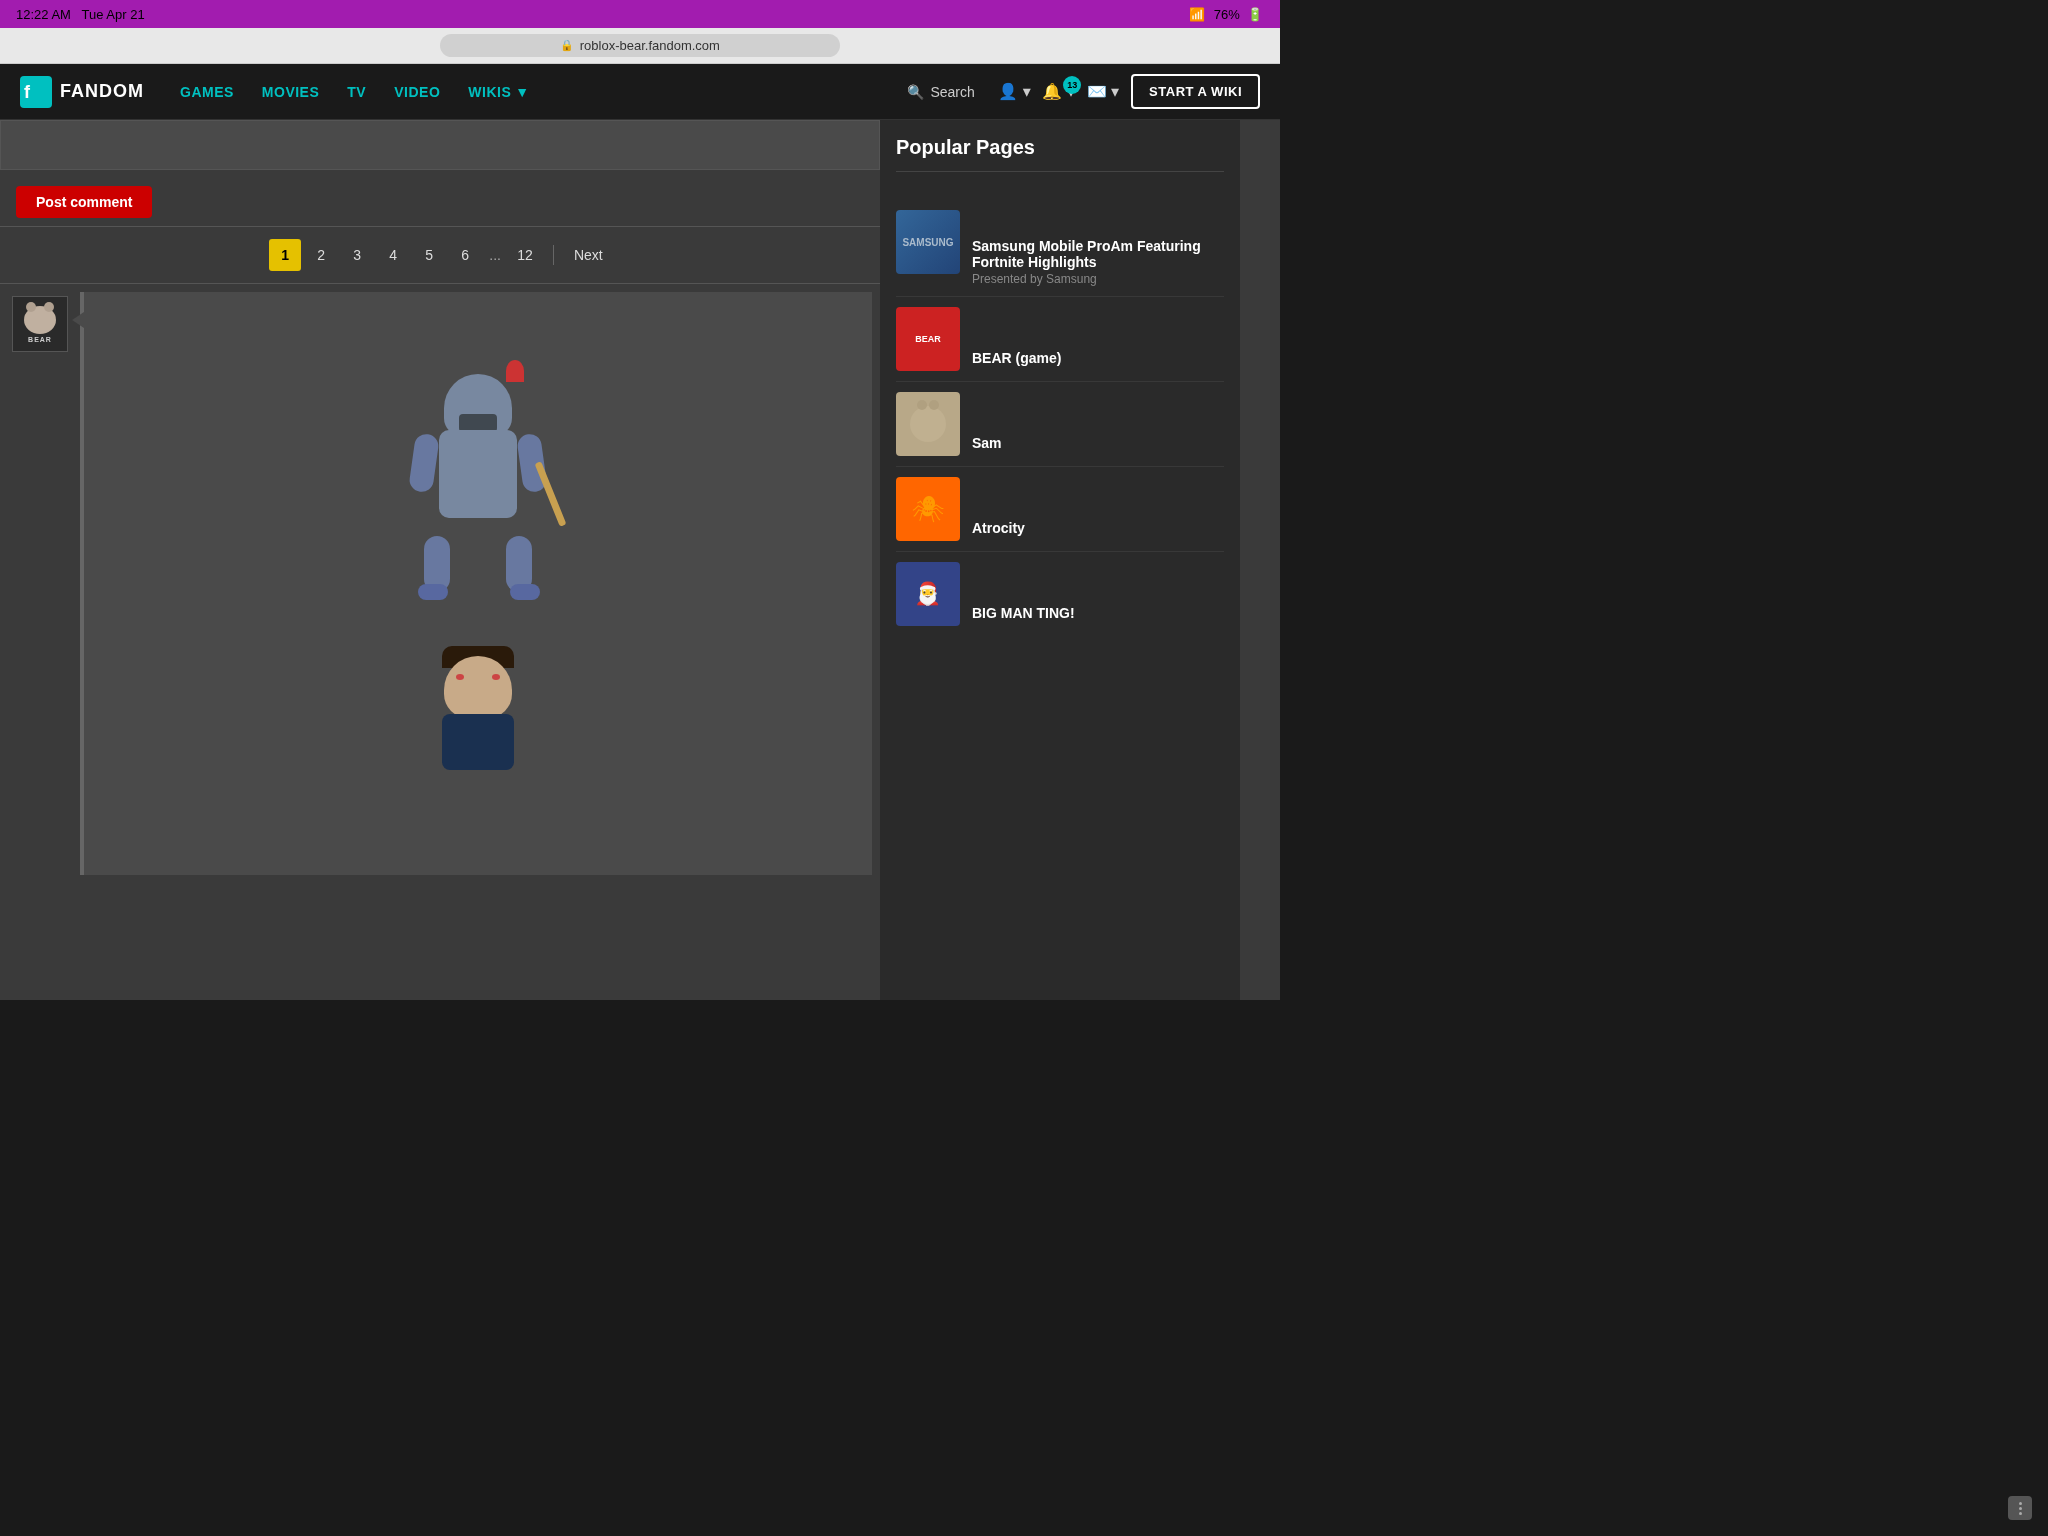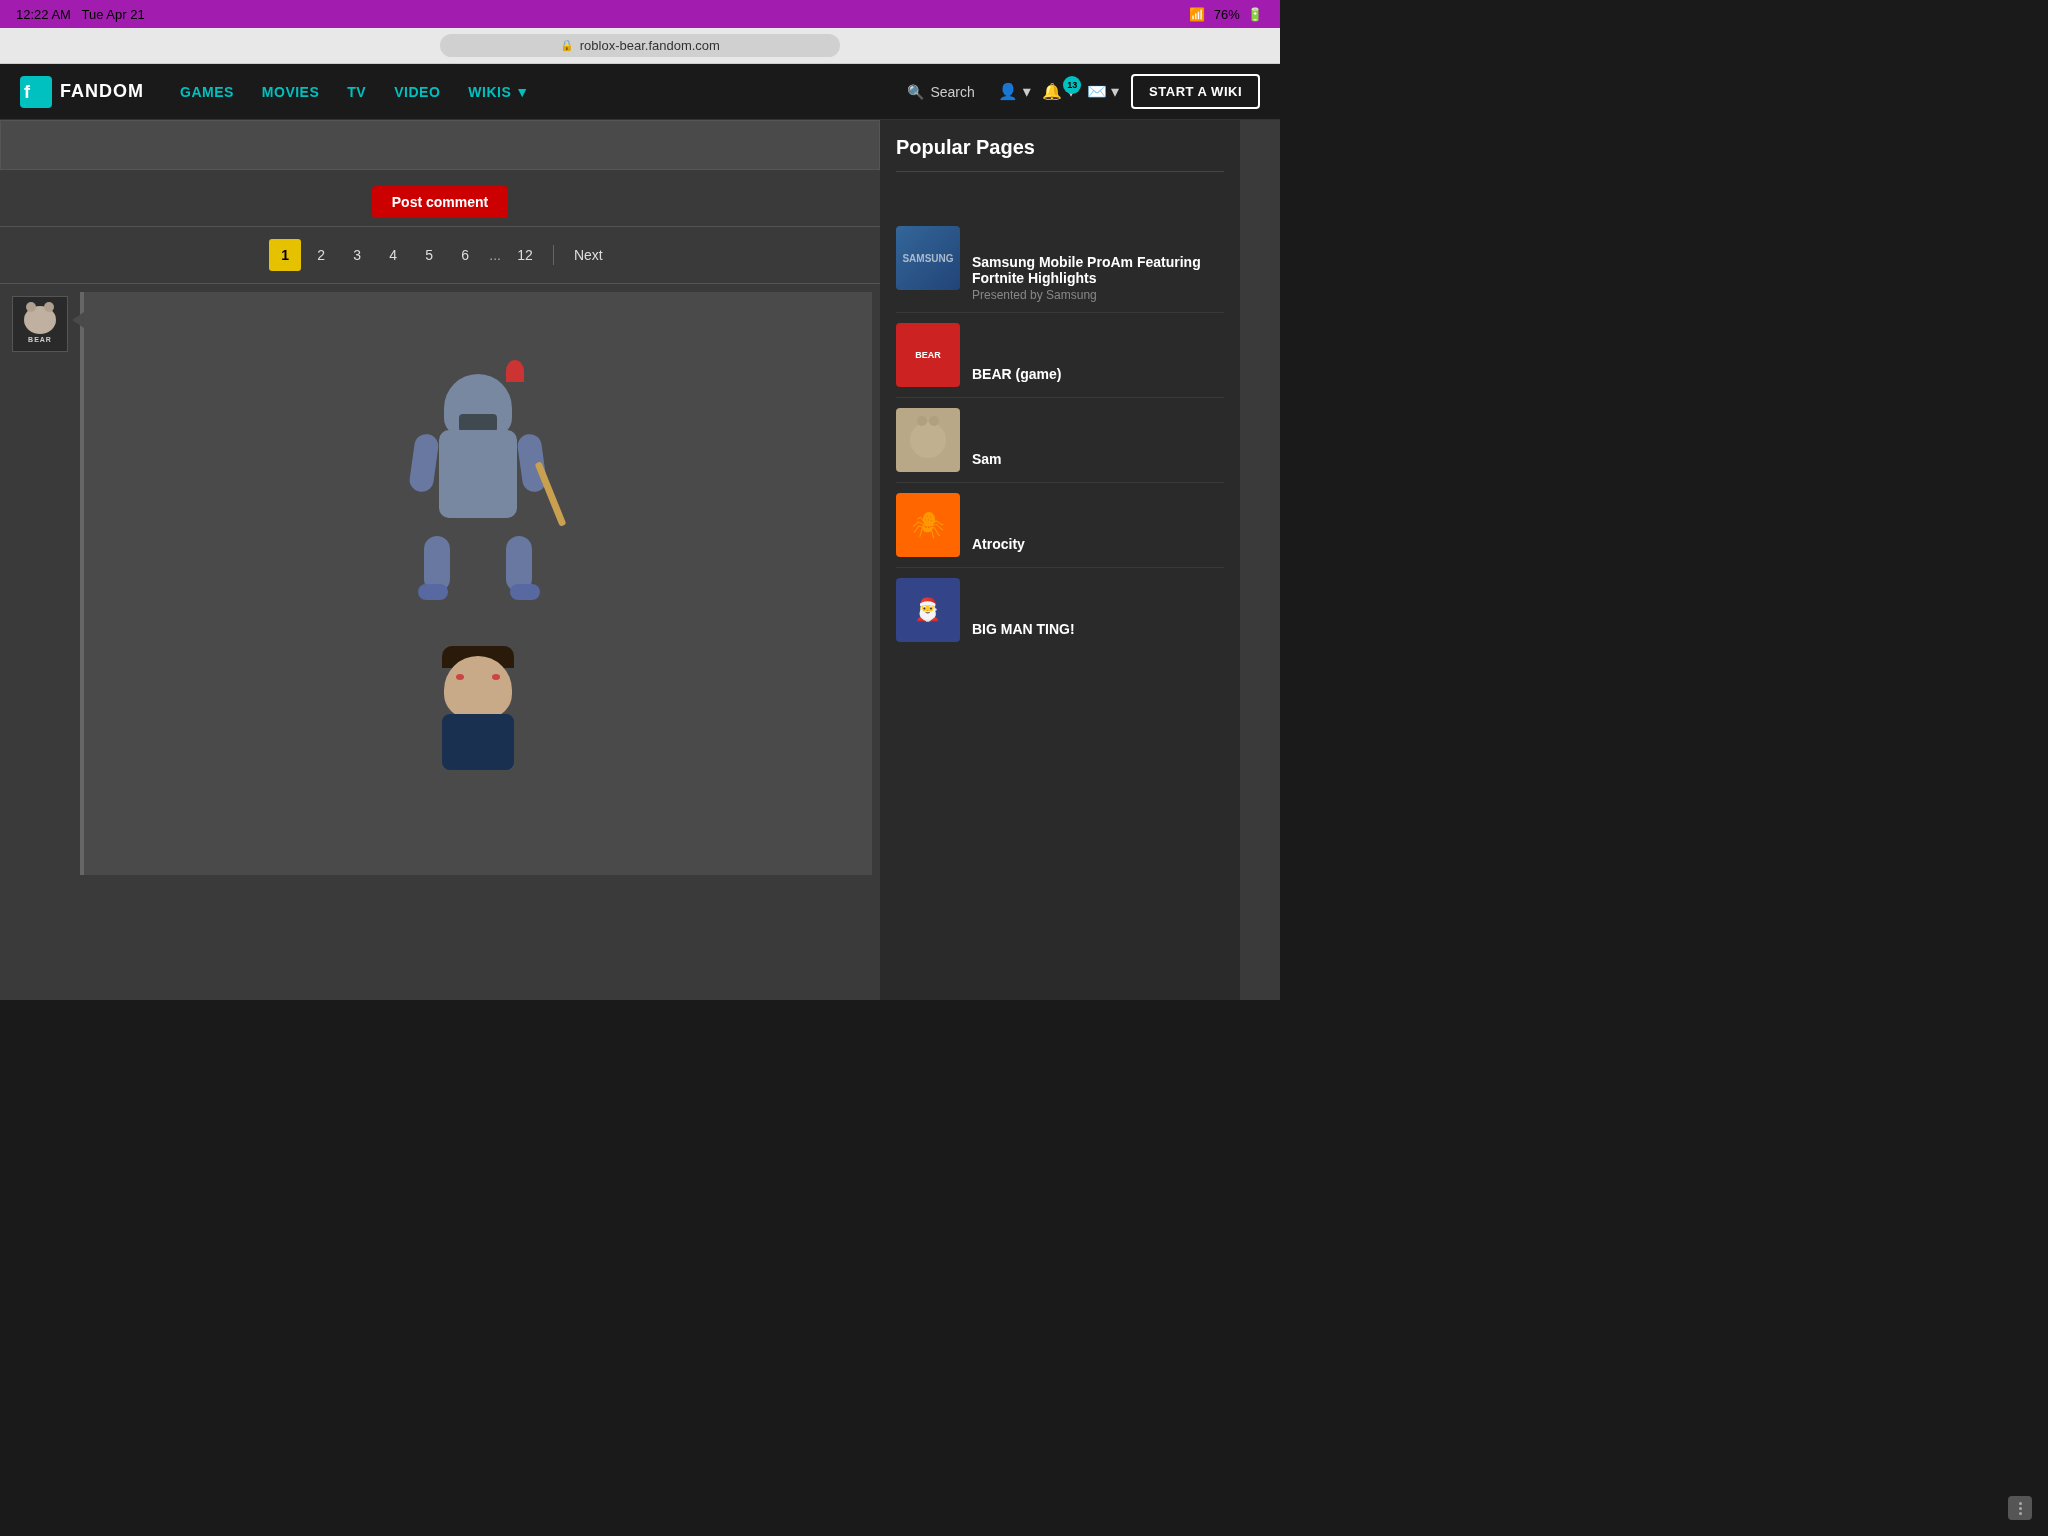--- a/index.html
+++ b/index.html
@@ -162,21 +162,21 @@
     
     .comment-input-area {
       background: #4a4a4a;
       margin: 0 0 8px 0;
       height: 50px;
       border: 1px solid #555;
     }
 
     .post-comment-bar {
       display: flex;
-      justify-content: center;
+      justify-content: flex-start;
       padding: 8px 16px;
       background: #3a3a3a;
     }
     .post-comment-btn {
       background: #cc0000;
       color: #fff;
       border: none;
       padding: 8px 20px;
       font-size: 14px;
       font-weight: 600;
@@ -325,21 +325,21 @@
     .sidebar {
       width: 360px;
       padding: 16px;
       background: #2a2a2a;
       flex-shrink: 0;
     }
     .popular-pages-title {
       font-size: 20px;
       font-weight: 700;
       color: #fff;
-      margin-bottom: 32px;
+      margin-bottom: 16px;
       padding-bottom: 12px;
       border-bottom: 1px solid #444;
     }
     .popular-page-item {
       display: flex;
       align-items: center;
       gap: 12px;
       padding: 10px 0;
       border-bottom: 1px solid #383838;
       cursor: pointer;

